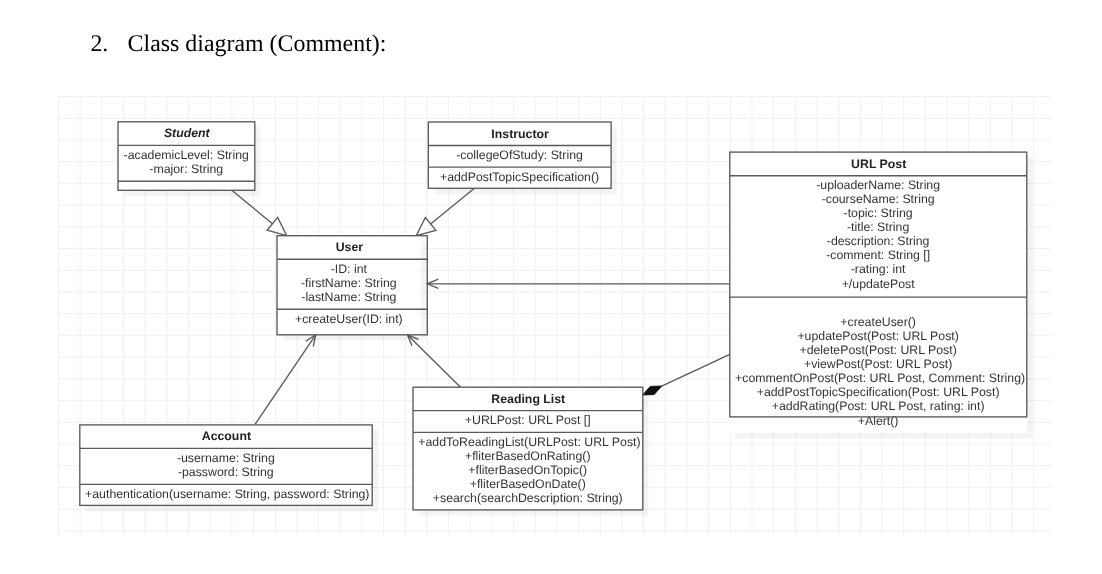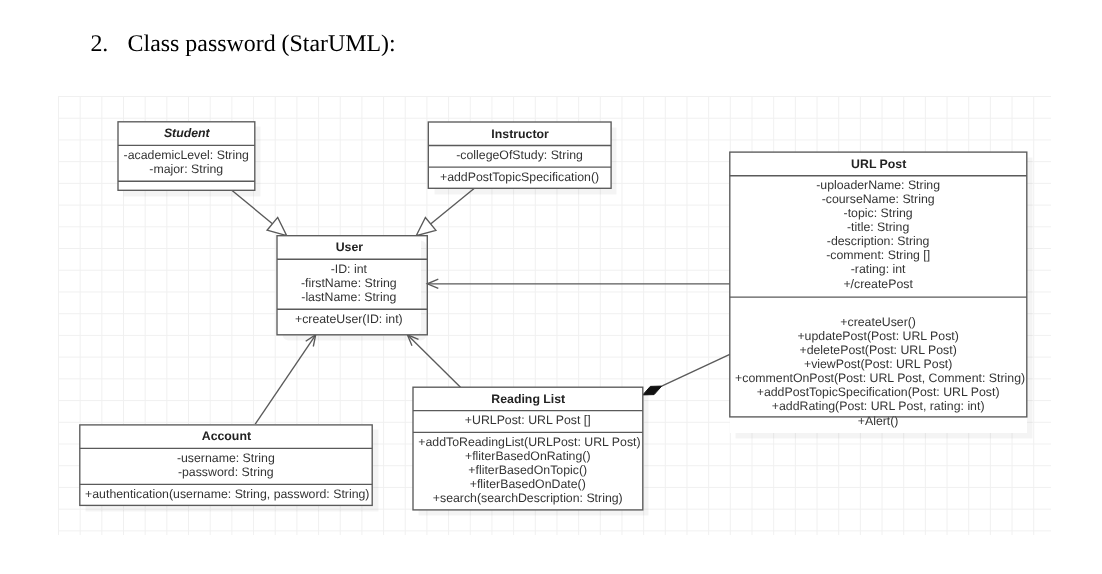--- a/index.html
+++ b/index.html
@@ -52,21 +52,21 @@
   #cls-account .name{height:22.4px;}
   #cls-account .c1{height:36.0px;}
   #cls-account .c2{height:21.1px;}
 </style>
 </head>
 <body>
 
 <div id="page">
 
   <div class="title" id="title-marker">2.</div>
-  <div class="title" id="title-text">Class password (StarUML):</div>
+  <div class="title" id="title-text">Class diagram (Comment):</div>
 
   <div id="diagram">
 
     <svg id="edges" viewBox="0 0 993 440" width="993" height="440">
       <g fill="none" stroke="#5a5a5a" stroke-width="1.35">
         <path d="M174.1 94.5 L 214.4 127.8"></path>
         <path d="M416.4 92.3 L 372.6 128.0"></path>
         <path d="M196.7 328.9 L 257.7 238.8"></path>
         <path d="M402.5 291.2 L 349.4 238.8"></path>
         <path d="M671.8 187.8 L 369.3 187.8"></path>
@@ -141,21 +141,21 @@
     <div class="uml" id="cls-urlpost">
       <div class="name">URL Post</div>
       <div class="cmp c1">
         <div class="row">-uploaderName: String</div>
         <div class="row">-courseName: String</div>
         <div class="row">-topic: String</div>
         <div class="row">-title: String</div>
         <div class="row">-description: String</div>
         <div class="row">-comment: String []</div>
         <div class="row">-rating: int</div>
-        <div class="row">+/createPost</div>
+        <div class="row">+/updatePost</div>
       </div>
       <div class="cmp c2">
         <div class="row">+createUser()</div>
         <div class="row">+updatePost(Post: URL Post)</div>
         <div class="row">+deletePost(Post: URL Post)</div>
         <div class="row">+viewPost(Post: URL Post)</div>
         <div class="row">+commentOnPost(Post: URL Post, Comment: String)</div>
         <div class="row">+addPostTopicSpecification(Post: URL Post)</div>
         <div class="row">+addRating(Post: URL Post, rating: int)</div>
         <div class="row">+Alert()</div>

